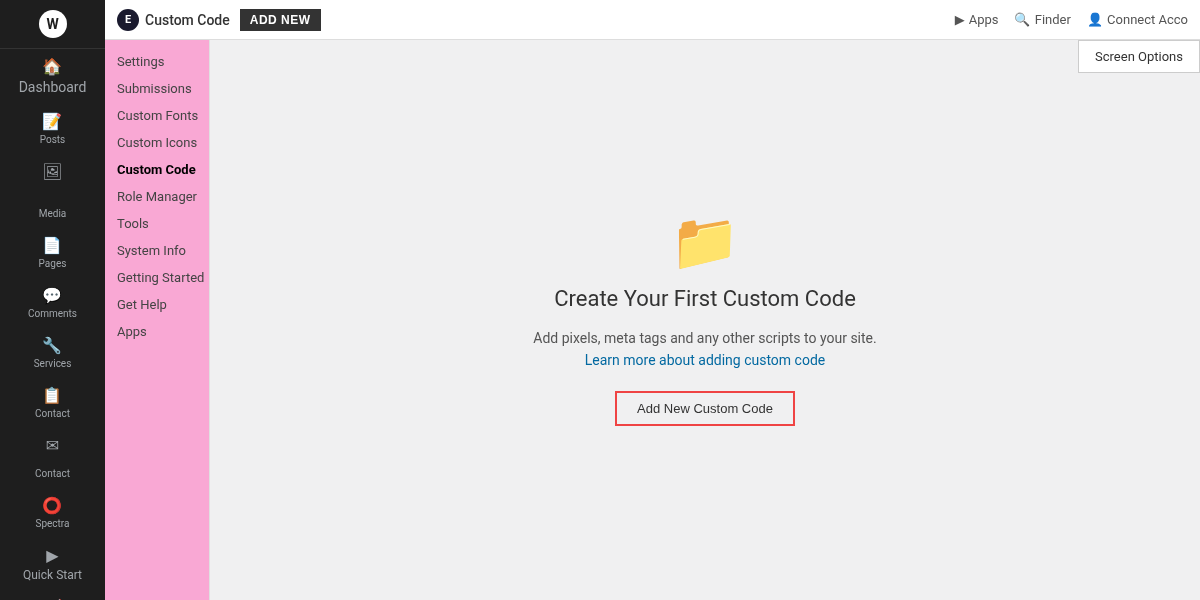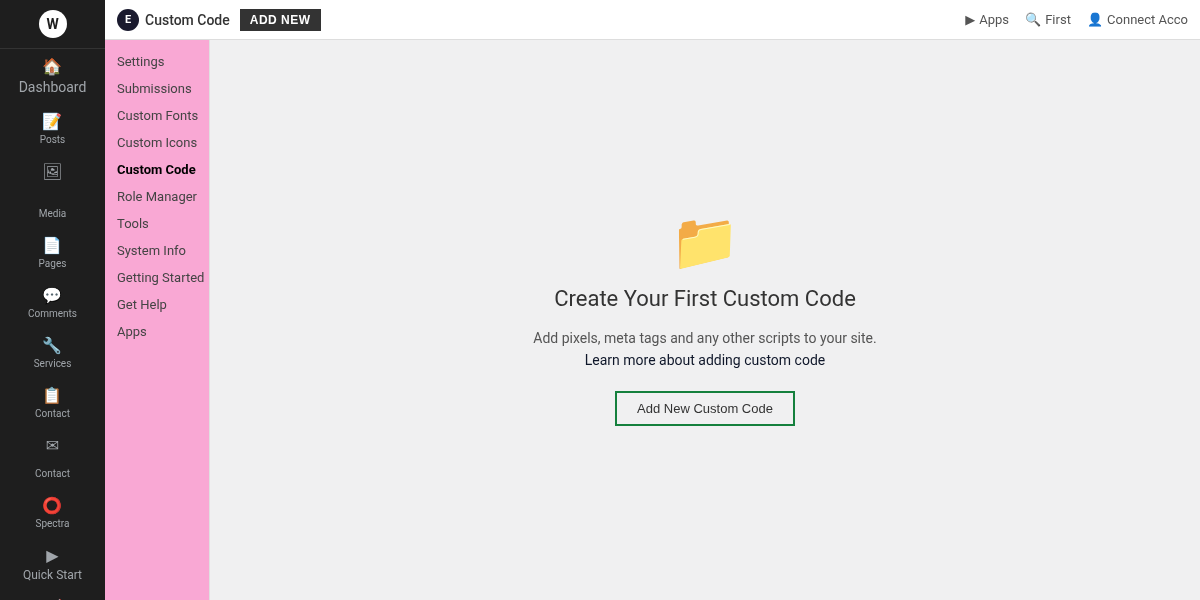--- a/index.html
+++ b/index.html
@@ -151,25 +151,25 @@
       font-size: 22px;
       font-weight: 400;
       color: #333;
     }
     .empty-desc {
       font-size: 14px;
       color: #555;
       line-height: 1.6;
     }
     .empty-desc a {
-      color: #0f172a;
+      color: #0369a1;
       text-decoration: none;
     }
     .add-custom-code-btn {
-      border: 2px solid #15803d;
+      border: 2px solid #ef4444;
       background: transparent;
       color: #333;
       padding: 8px 20px;
       font-size: 13px;
       cursor: pointer;
       margin-top: 4px;
     }
   </style>
 </head>
 <body>
@@ -237,28 +237,31 @@
     </div>
     <button class="add-new-btn">ADD NEW</button>
 
     <div class="topbar-right">
       <div class="topbar-right-item">
         <span>▶</span>
         <span>Apps</span>
       </div>
       <div class="topbar-right-item">
         <span>🔍</span>
-        <span>First</span>
+        <span>Finder</span>
       </div>
       <div class="topbar-right-item">
         <span>👤</span>
         <span>Connect Acco</span>
       </div>
     </div>
 
+    <div class="screen-options-dropdown">
+      <span>Screen Options</span>
+    </div>
   </div>
 
   <div id="content-area">
 
     <div id="sub-sidebar">
       <div id="sub-sidebar-items">
           <div class="sub-item">Settings</div>
           <div class="sub-item">Submissions</div>
           <div class="sub-item">Custom Fonts</div>
           <div class="sub-item">Custom Icons</div>

